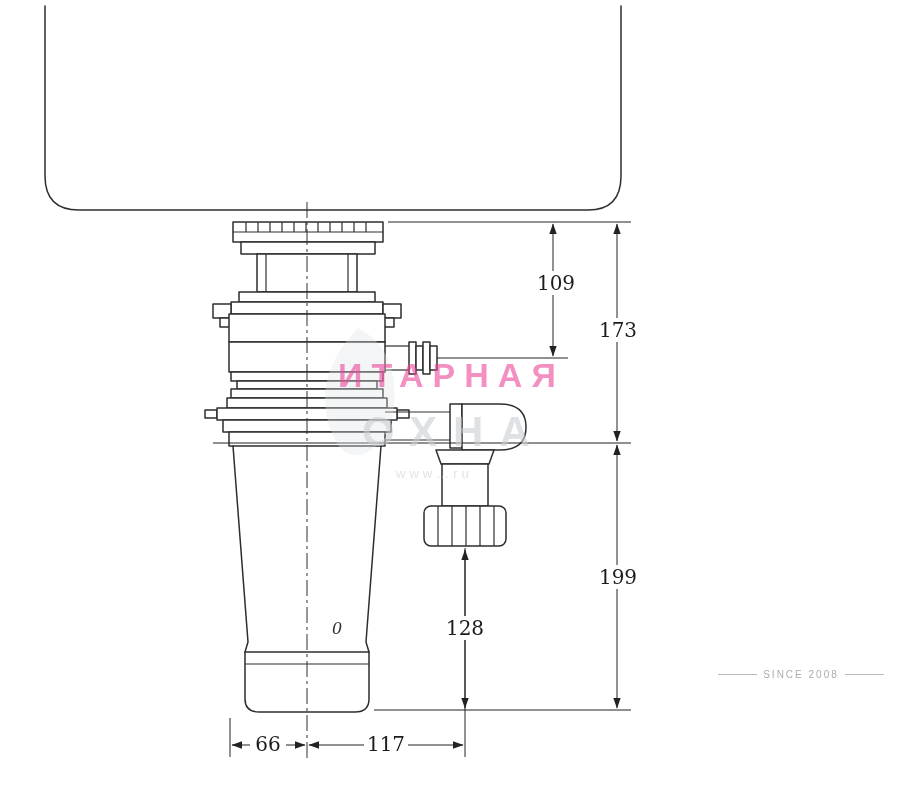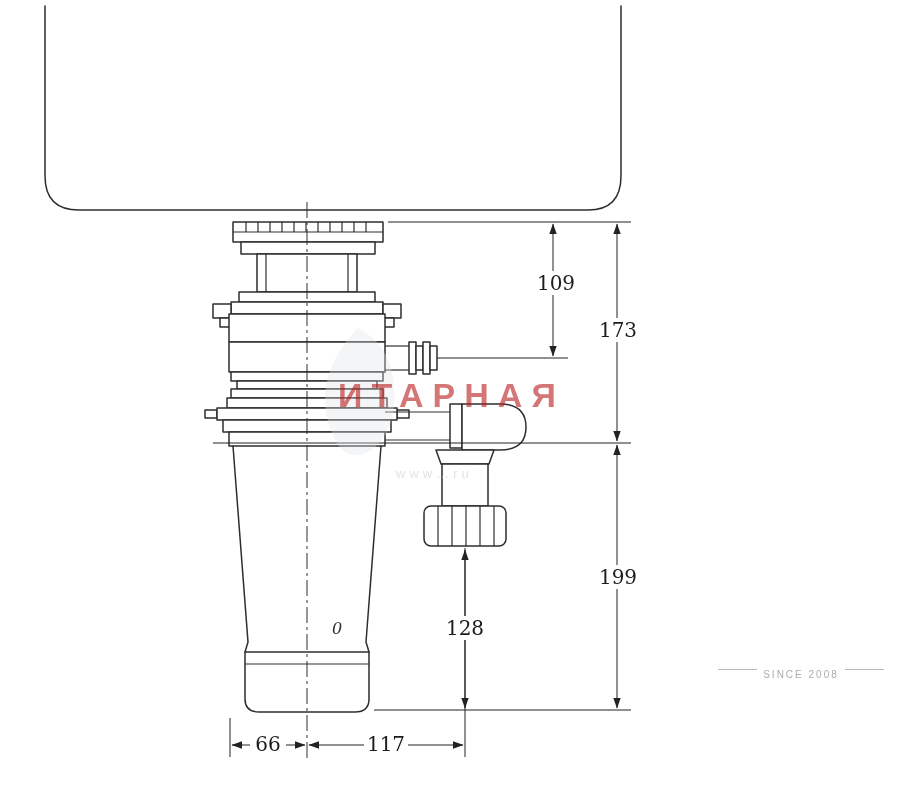--- a/index.html
+++ b/index.html
@@ -17,31 +17,31 @@
   .wrect{fill:#ffffff;stroke:none;}
   .dimtxt{
     font-family:"DejaVu Serif",serif;font-size:20px;fill:#1c1c1c;
     text-anchor:middle;paint-order:stroke;stroke:#ffffff;stroke-width:6px;stroke-linejoin:round;
   }
   .marktxt{
     font-family:"DejaVu Serif",serif;font-style:italic;font-size:16px;fill:#2e2e2e;text-anchor:middle;
   }
   
   .wm{position:absolute;pointer-events:none;opacity:.6;white-space:nowrap;}
-  .wm1{left:338px;top:356px;font-size:34px;font-weight:bold;letter-spacing:9px;color:#b91c1c;margin-top:20px;}
+  .wm1{left:338px;top:356px;font-size:34px;font-weight:bold;letter-spacing:9px;color:#ec4899;}
   .wm2{left:362px;top:408px;font-size:42px;font-weight:bold;letter-spacing:16px;color:#cbd0d4;}
   .wm3{left:396px;top:466px;font-size:13px;letter-spacing:4px;color:#ccd1d5;}
   
   .logo{position:absolute;left:718px;top:666px;width:166px;text-align:center;}
   .logo-name{
     font-family:"DejaVu Serif",serif;font-size:37px;line-height:1;
     letter-spacing:4px;color:#9aa0a4;
   }
   .logo-tag{
-    display:flex;align-items:flex-start;gap:6px;margin-top:3px;
+    display:flex;align-items:center;gap:6px;margin-top:3px;
     font-size:10px;letter-spacing:2px;color:#a8adb1;
   }
   .logo-tag .rule{flex:1;height:1px;background:#b8bcbf;}
 </style>
 </head>
 <body>
 
 <div class="page">
 
   <svg width="903" height="800" viewBox="0 0 903 800">
@@ -168,20 +168,21 @@
       <text class="dimtxt" x="618" y="584">199</text>
       <text class="dimtxt" x="465" y="635">128</text>
       <text class="dimtxt" x="268" y="751">66</text>
       <text class="dimtxt" x="386" y="751">117</text>
     </g>
 
     <path d="M358,328 Q306,382 336,442 Q348,462 368,452 Q398,434 394,384 Q390,344 358,328 Z" fill="#dfe3e5" opacity="0.35"></path>
   </svg>
 
   <div class="wm wm1">ИТАРНАЯ</div>
+  <div class="wm wm2">ОХНА</div>
   <div class="wm wm3">www…ru</div>
 
   <div class="logo">
     <div class="logo-tag">
       <span class="rule"></span>
       <span>SINCE 2008</span>
       <span class="rule"></span>
     </div>
   </div>
 

